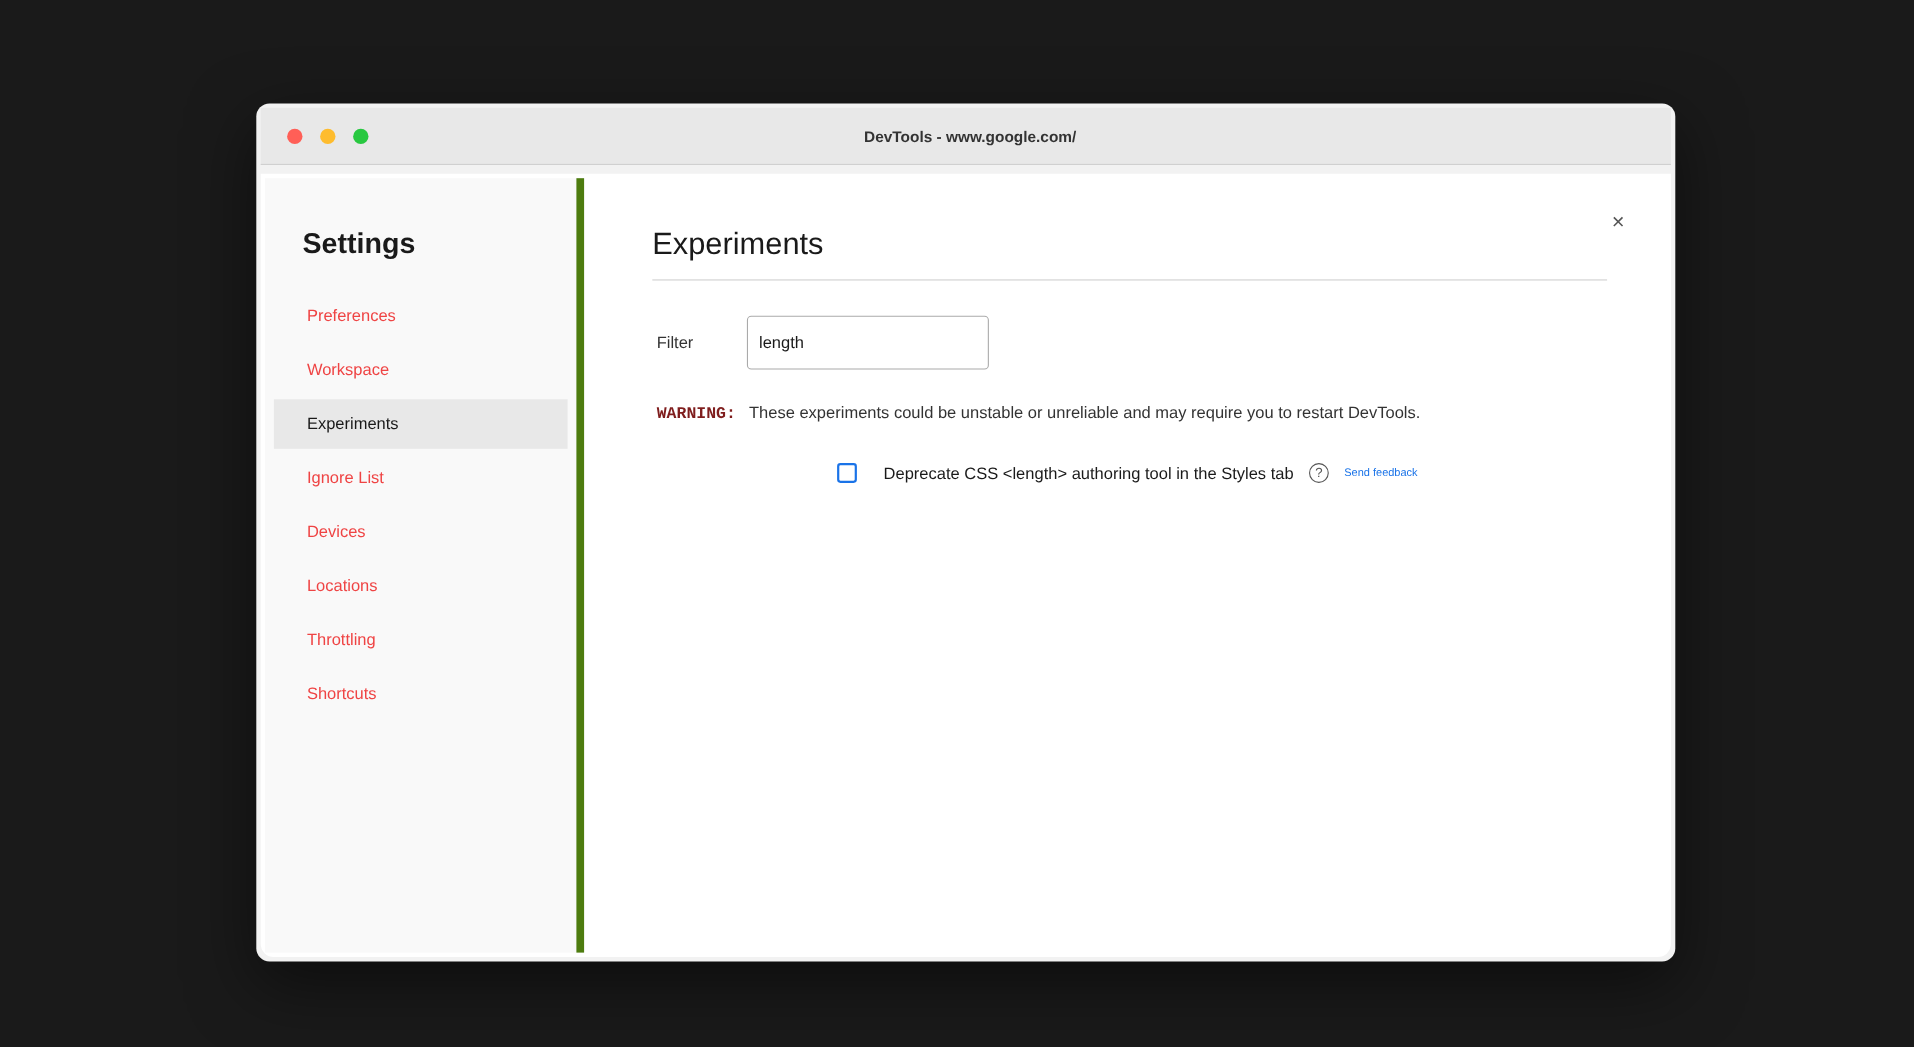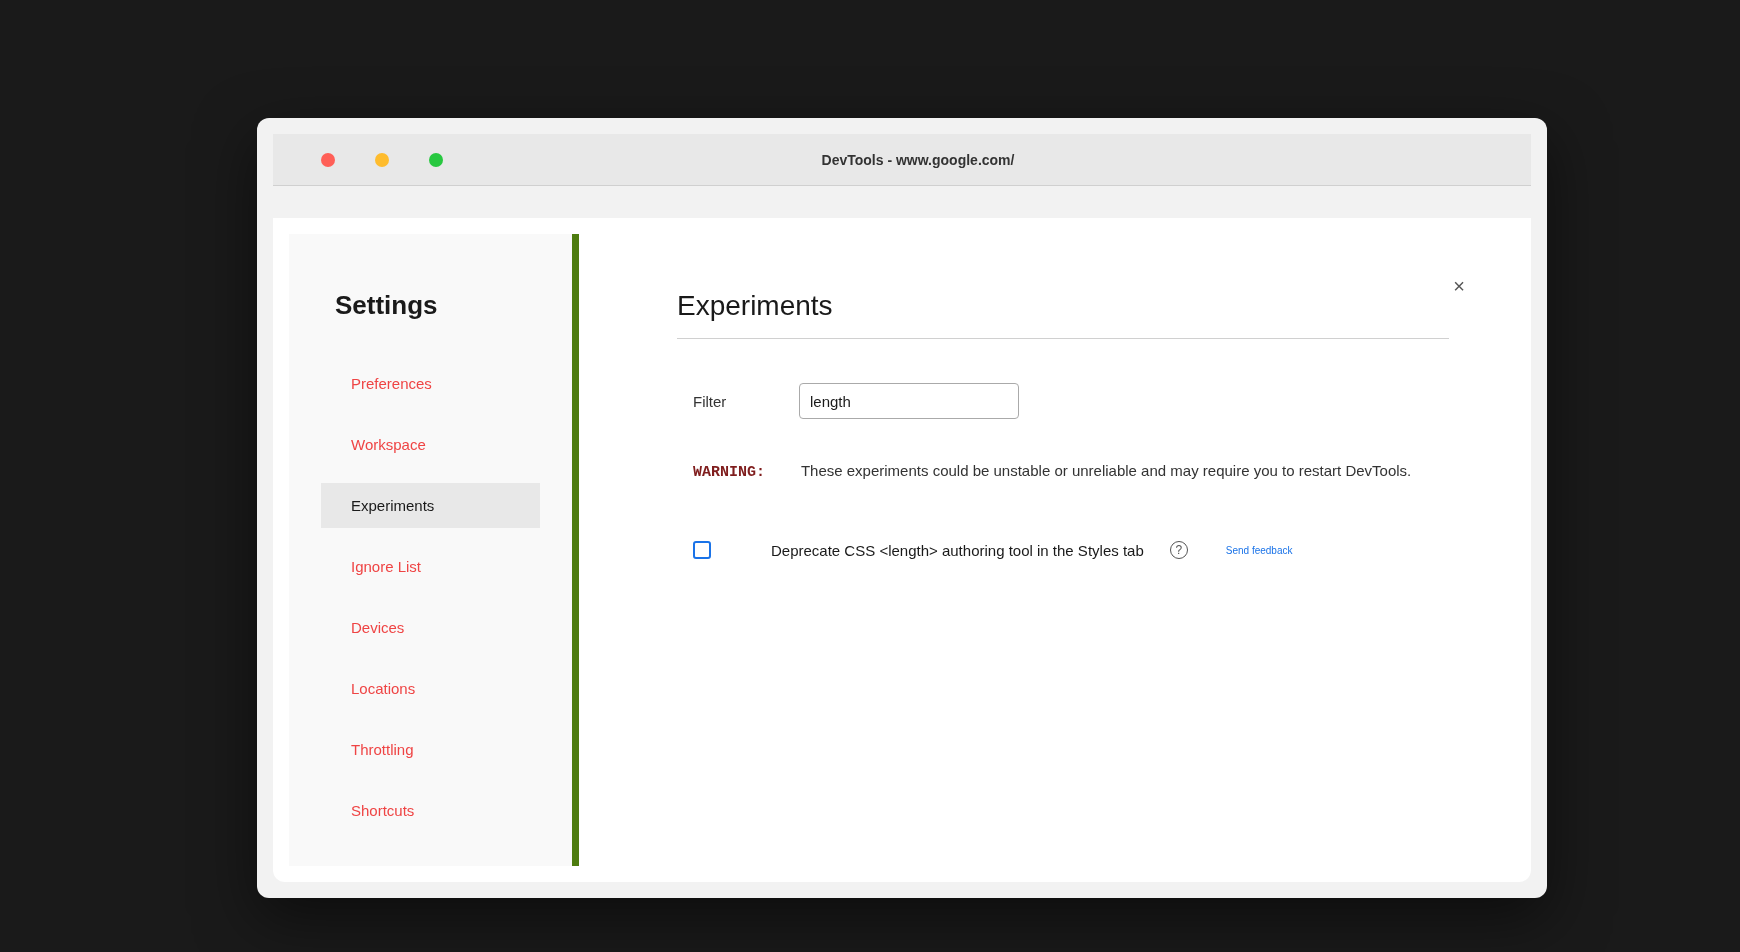--- a/index.html
+++ b/index.html
@@ -1,17 +1,17 @@
 <!DOCTYPE html>
 <html><head>
   <meta charset="utf-8">
   <style>
     * {
       box-sizing: border-box;
-      margin: 16px;
+      margin: 4px;
       padding: 0;
     }
 
     body {
       background: #1a1a1a;
       display: flex;
       justify-content: center;
       align-items: center;
       min-height: 100vh;
       width: 1740px;
@@ -151,21 +151,21 @@
     }
 
     .filter-label {
       font-size: 15px;
       color: #333;
       min-width: 46px;
     }
 
     .filter-input {
       width: 220px;
-      height: 36px;
+      height: 49px;
       border: 1px solid #aaa;
       border-radius: 4px;
       padding: 0 10px;
       font-size: 15px;
       color: #1a1a1a;
       background: #fff;
       outline: none;
     }
 
     .warning-text {
@@ -181,20 +181,21 @@
       font-weight: 600;
       font-family: Liberation Mono, monospace;
     }
 
     .experiment-item {
       display: flex;
       align-items: center;
       gap: 12px;
       font-size: 15px;
       color: #1a1a1a;
+      justify-content: center;
     }
 
     .experiment-checkbox {
       width: 18px;
       height: 18px;
       border: 2px solid #1a73e8;
       border-radius: 3px;
       background: #fff;
       appearance: none;
       -webkit-appearance: none;

